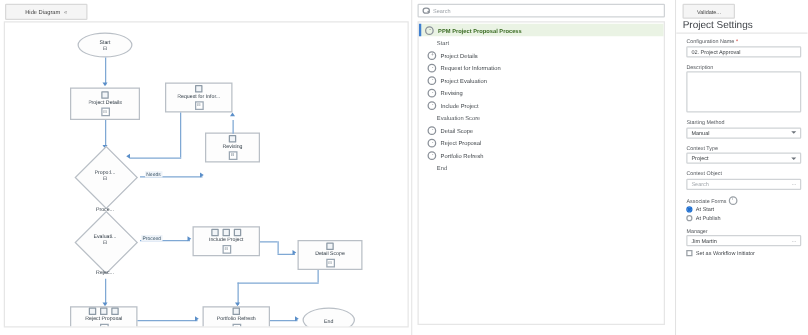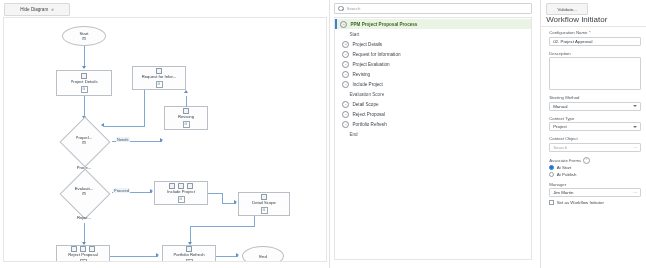--- a/index.html
+++ b/index.html
@@ -350,21 +350,21 @@
         <div class="trow leaf">
           <span>End</span>
         </div>
       </div>
   </div>
 
   <div class="settings-panel">
     <div class="validate-btn">
       <span>Validate...</span>
     </div>
-    <div class="panel-title">Workflow Initiator</div>
+    <div class="panel-title">Project Settings</div>
     <div class="divider"></div>
 
     <div class="form">
 
       <div class="fld">
         <div class="fld-label">
           <span>Configuration Name</span>
           <span class="req">*</span>
         </div>
         <div class="inp">

